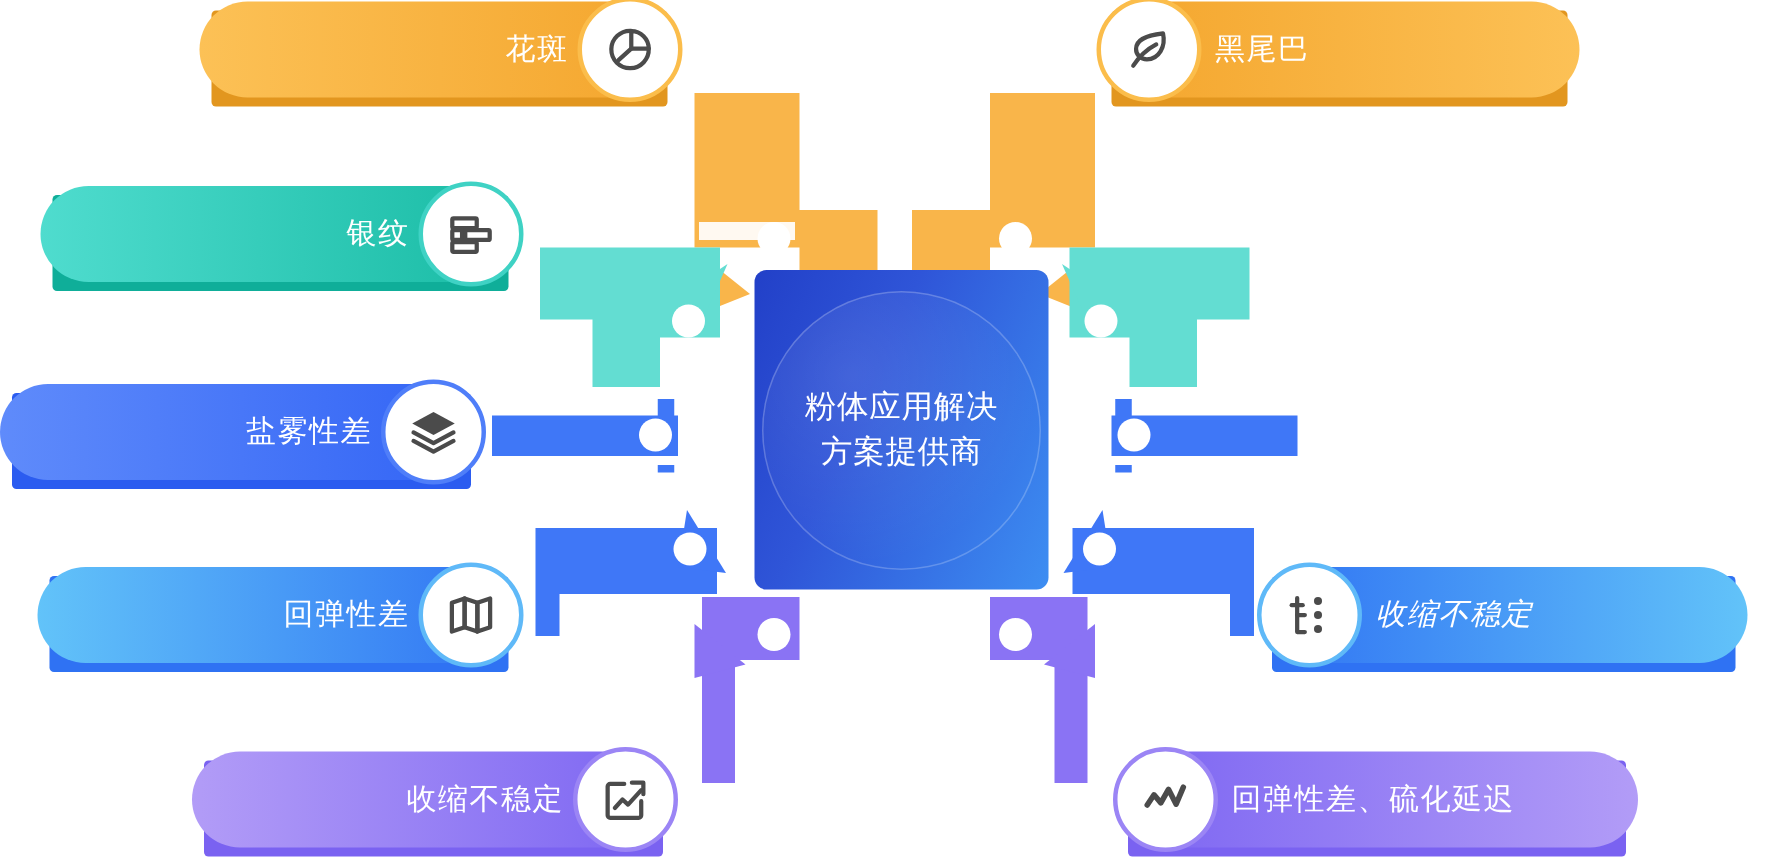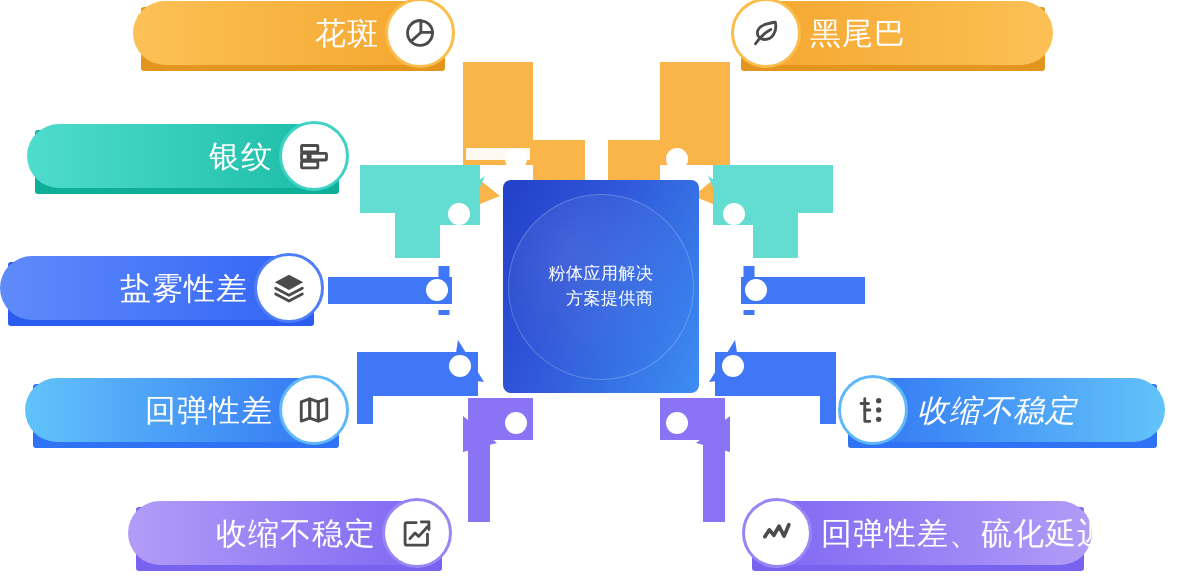--- a/index.html
+++ b/index.html
@@ -21,40 +21,40 @@
   .center-ring{
     position:absolute;left:50%;top:50%;
     width:186px;height:186px;margin-left:-93px;margin-top:-93px;
     border-radius:50%;
     background:radial-gradient(circle at 32% 30%, rgba(255,255,255,.10) 0%, rgba(255,255,255,0) 70%);
     box-shadow:inset 0 0 0 1px rgba(255,255,255,.22);
   }
   .center-label{
     position:absolute;left:0;top:0;width:100%;height:100%;
     display:flex;flex-direction:column;align-items:center;justify-content:center;
-    color:#ffffff;font-size:17px;line-height:1.42;letter-spacing:.5px;
-    text-align:right;white-space:pre-line;
+    color:#ffffff;font-size:21px;line-height:1.42;letter-spacing:.5px;
+    text-align:center;white-space:pre-line;
   }
 
   
   .card{position:absolute;z-index:4;height:64px;}
   .card .shadow{
     position:absolute;left:8px;top:6px;right:8px;bottom:-6px;
     border-radius:3px;
   }
   .card .pill{
     position:absolute;left:0;top:0;width:100%;height:64px;
     border-radius:32px;
     display:flex;align-items:center;
     box-sizing:border-box;
   }
   .card.right .pill{flex-direction:row;padding-left:77px;}
   .card.left  .pill{flex-direction:row-reverse;padding-right:74px;}
   .card .label{
-    color:#ffffff;font-size:31px;line-height:1;letter-spacing:1px;
+    color:#ffffff;font-size:20px;line-height:1;letter-spacing:1px;
     white-space:nowrap;
   }
   .card .icon-wrap{
     position:absolute;top:-3px;width:70px;height:70px;
     border-radius:50%;
     background:#ffffff;
     display:flex;align-items:center;justify-content:center;
     box-sizing:border-box;
   }
   .card.right .icon-wrap{left:-2px;}

